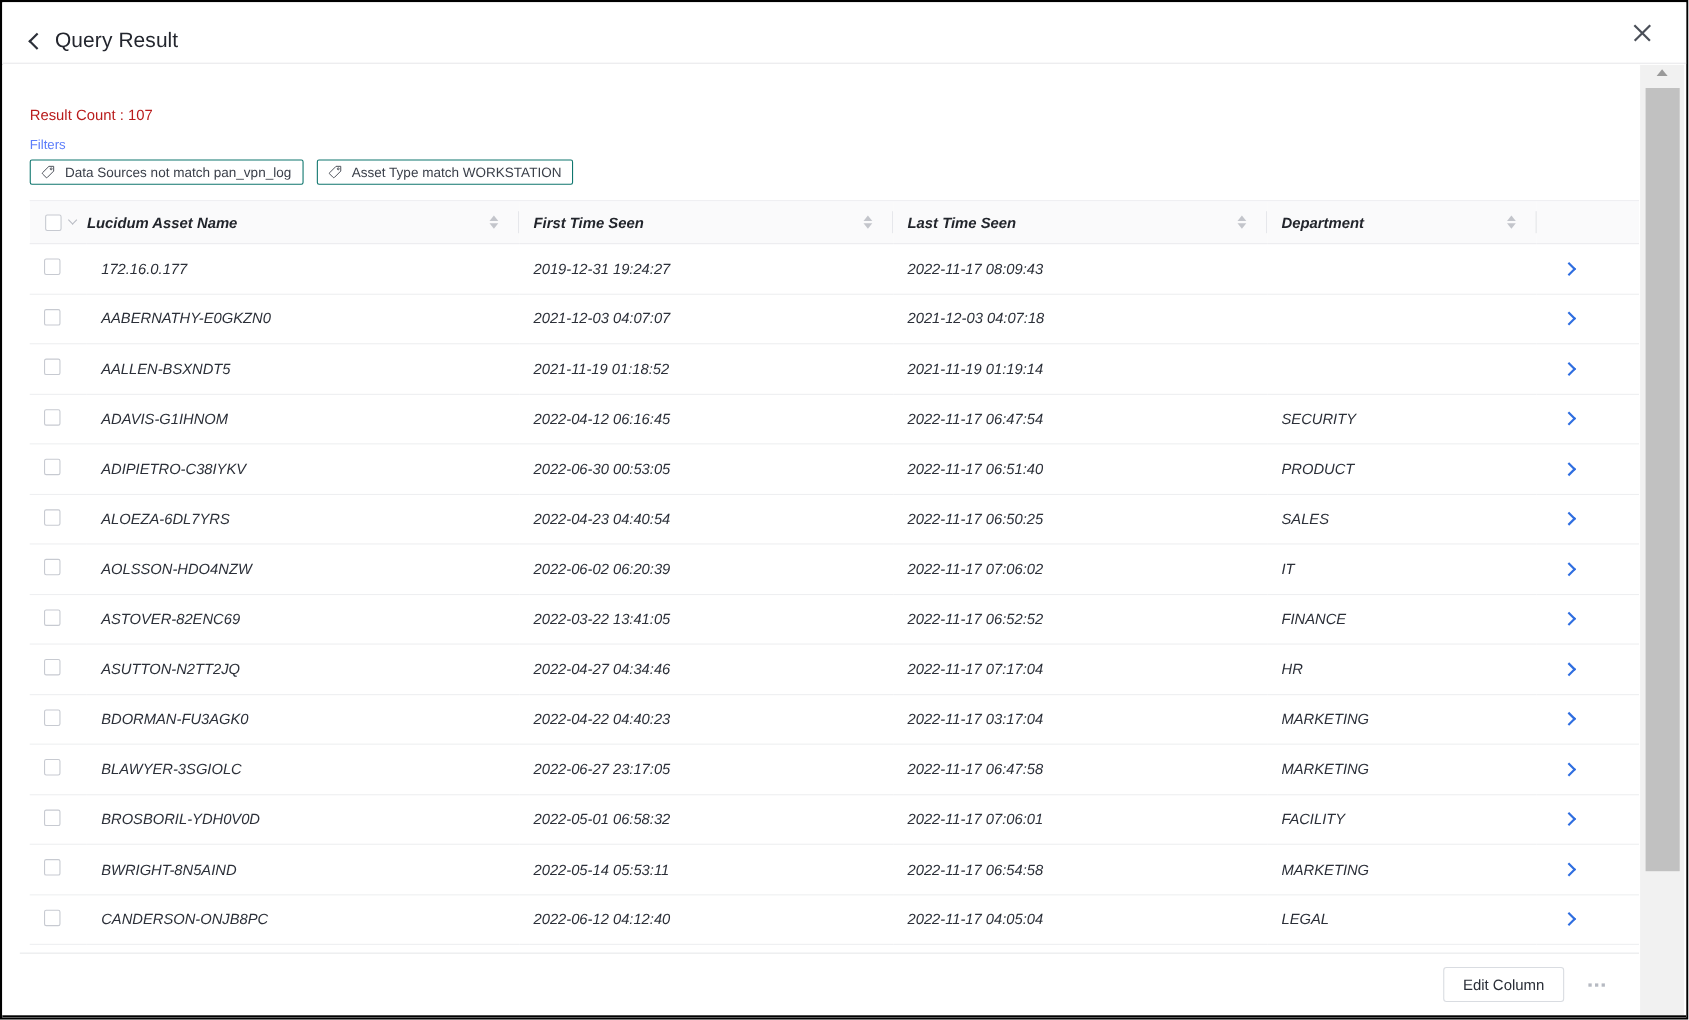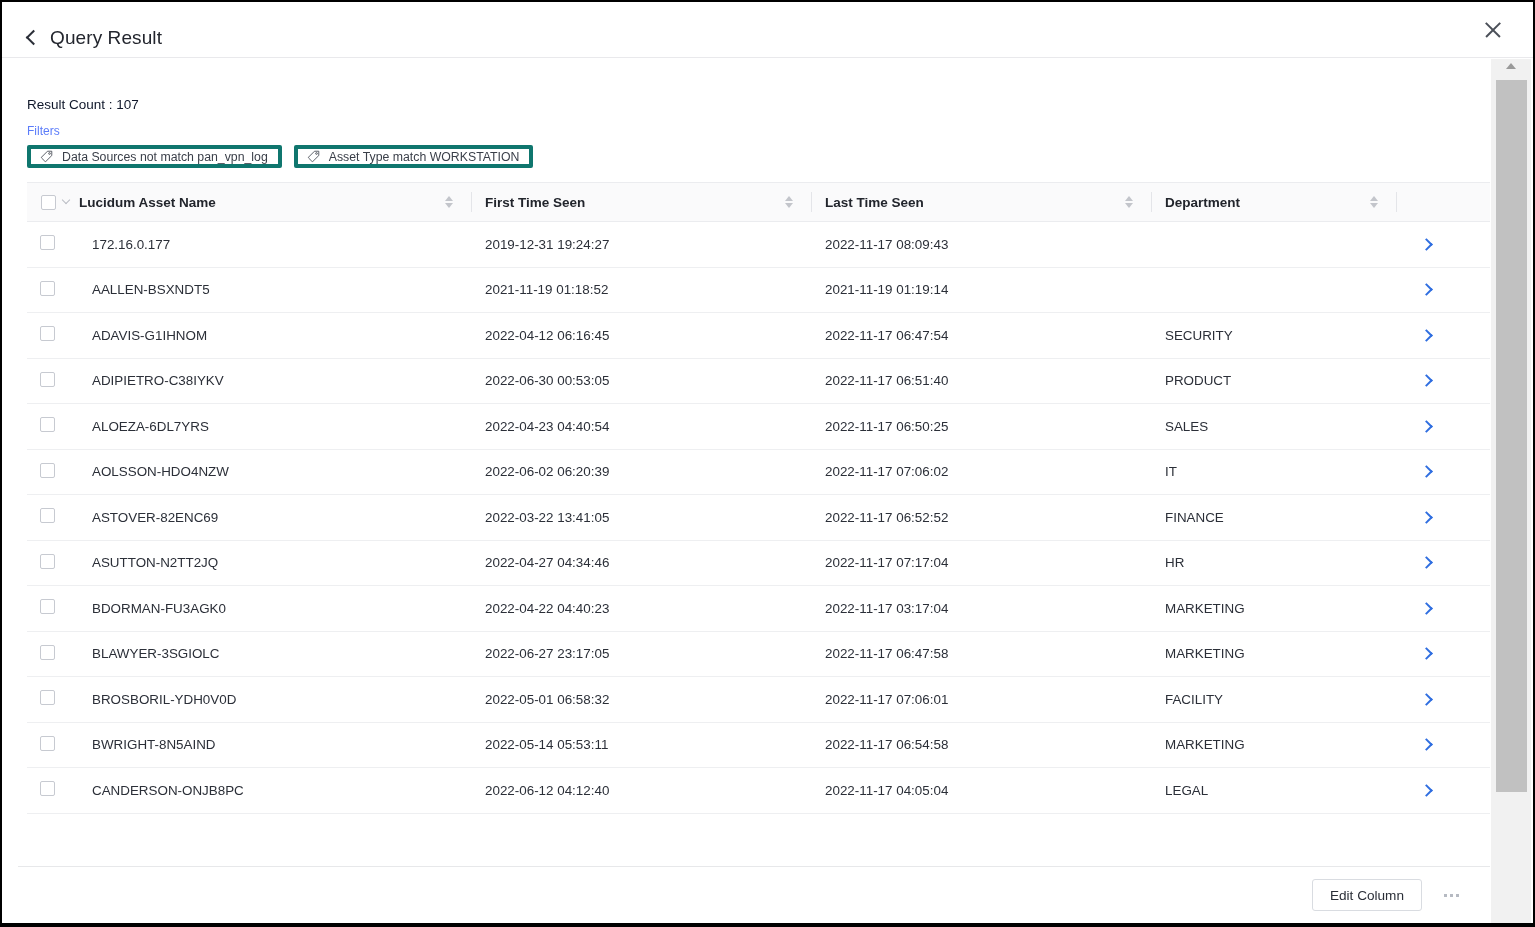--- a/index.html
+++ b/index.html
@@ -70,59 +70,60 @@
     top: 57px; left: 0;
     right: 43px;
     bottom: 2px;
     background: #ffffff;
     overflow: hidden;
   }
 
   .result-count {
     margin: 38px 0 12px 25px;
     font-size: 13.5px;
-    color: #0f172a;
+    color: #b91c1c;
   }
   .filters-label {
     margin: 9px 0 0 25px;
     font-size: 12px;
     color: #5b7cfa;
     cursor: pointer;
   }
   .chips {
     margin: 7px 0 0 25px;
     display: flex;
     gap: 12px;
   }
   .chip {
     display: inline-flex;
     align-items: center;
     gap: 9px;
     height: 23px;
     padding: 0 10px 0 9px;
-    border: 4px solid #0f766e;
+    border: 1px solid #0f766e;
     border-radius: 2px;
     background: #fff;
     font-size: 12.3px;
     color: #3a3f49;
     cursor: pointer;
     white-space: nowrap;
   }
   .tag-ico { display:block; }
 
   
   .table-wrap {
     margin: 14px 0 0 25px;
     width: 1466px;
     border-top: 1px solid #ebecef;
   }
   table.grid {
     width: 1466px;
     border-collapse: collapse;
     table-layout: fixed;
+    font-style: italic;
   }
   table.grid thead th {
     background: #fafafb;
     height: 38px;
     font-size: 13.5px;
     font-weight: bold;
     color: #22252c;
     text-align: left;
     padding: 0;
     border-bottom: 1px solid #ebecef;
@@ -387,20 +388,28 @@
             <tr>
               <td class="c-check"><span class="cbox"></span></td>
               <td class="c-name">172.16.0.177</td>
               <td>2019-12-31 19:24:27</td>
               <td>2022-11-17 08:09:43</td>
               <td></td>
               <td class="arrow-cell"><span class="chev-right"></span></td>
             </tr>
             <tr>
               <td class="c-check"><span class="cbox"></span></td>
+              <td class="c-name">AABERNATHY-E0GKZN0</td>
+              <td>2021-12-03 04:07:07</td>
+              <td>2021-12-03 04:07:18</td>
+              <td></td>
+              <td class="arrow-cell"><span class="chev-right"></span></td>
+            </tr>
+            <tr>
+              <td class="c-check"><span class="cbox"></span></td>
               <td class="c-name">AALLEN-BSXNDT5</td>
               <td>2021-11-19 01:18:52</td>
               <td>2021-11-19 01:19:14</td>
               <td></td>
               <td class="arrow-cell"><span class="chev-right"></span></td>
             </tr>
             <tr>
               <td class="c-check"><span class="cbox"></span></td>
               <td class="c-name">ADAVIS-G1IHNOM</td>
               <td>2022-04-12 06:16:45</td>

